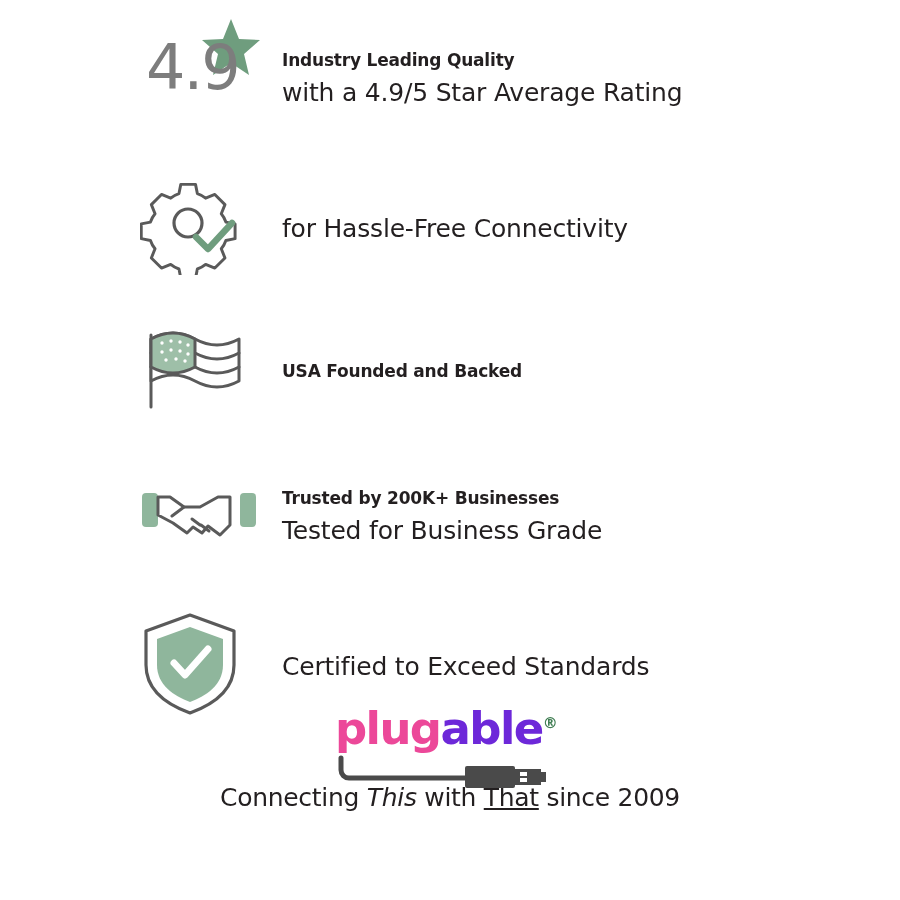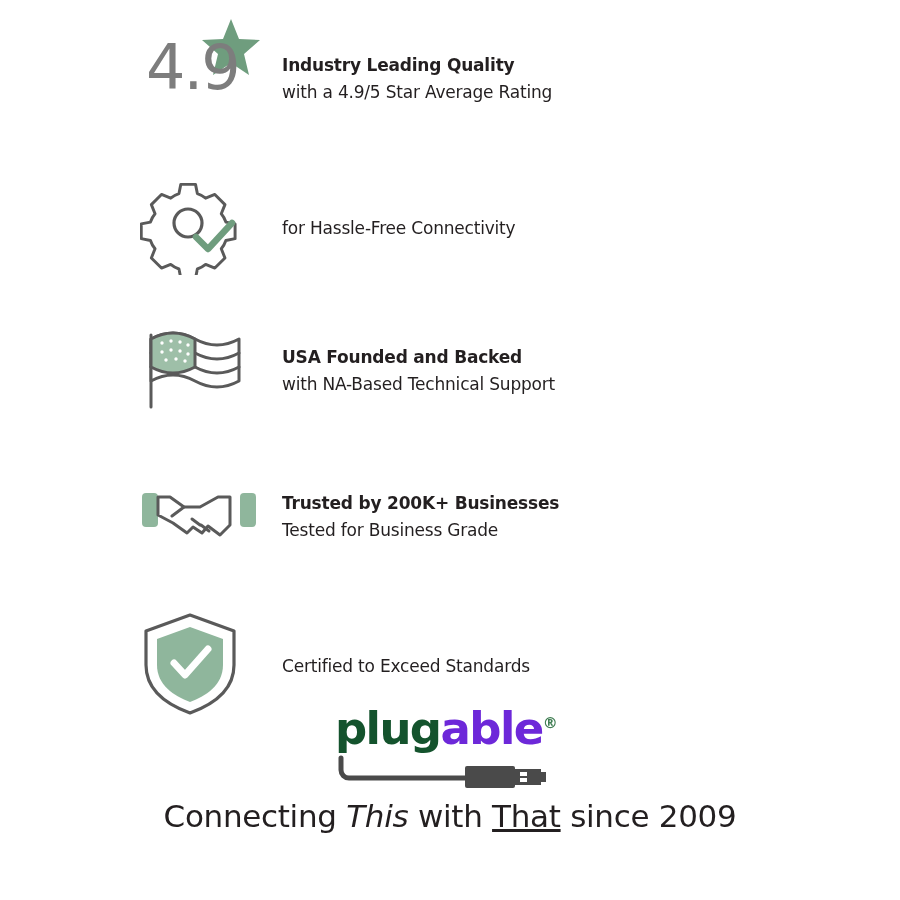--- a/index.html
+++ b/index.html
@@ -42,21 +42,21 @@
   }
   .feature-title {
     font-size: 17px;
     font-weight: bold;
     color: #231f20;
     letter-spacing: -0.2px;
     line-height: 1.18;
     white-space: nowrap;
   }
   .feature-sub {
-    font-size: 17px;
+    font-size: 25px;
     font-weight: normal;
     color: #231f20;
     letter-spacing: -0.2px;
     line-height: 1.2;
     margin-top: 7px;
     white-space: nowrap;
   }
 
   
   .rating-wrap {
@@ -105,33 +105,33 @@
     position: absolute;
     left: 0;
     top: -4px;
     width: 230px;
     text-align: left;
     font-size: 45px;
     font-weight: bold;
     letter-spacing: -1.6px;
     font-family: "DejaVu Sans", "Liberation Sans", sans-serif;
   }
-  .logo-plug { color: #14532d; }
+  .logo-plug { color: #ec4899; }
   .logo-able { color: #6d28d9; }
   .logo-reg {
     font-size: 15px;
     vertical-align: super;
     color: #3f7d52;
     letter-spacing: 0;
   }
   .tagline {
-    font-size: 31px;
+    font-size: 25px;
     color: #231f20;
     letter-spacing: -0.3px;
-    margin-top: 28px;
+    margin-top: 13px;
   }
   .tagline .i { font-style: italic; }
   .tagline .u { text-decoration: underline; }
 </style>
 </head>
 <body>
 
 <div id="page">
 
   <div class="features">
@@ -187,21 +187,20 @@
             <circle cx="40" cy="30" r="1.7"></circle>
               <circle cx="48" cy="33" r="1.7"></circle>
             <circle cx="26" cy="39" r="1.7"></circle>
               <circle cx="36" cy="38" r="1.7"></circle>
             <circle cx="45" cy="40" r="1.7"></circle>
           </g>
         </svg>
       </div>
       <div class="feature-text">
         <div class="feature-title">USA Founded and Backed</div>
-        <div class="feature-sub">with NA-Based Technical Support</div>
       </div>
     </div>
 
     <div class="feature-row">
       <div class="feature-icon">
         <svg width="118" height="80" viewBox="0 0 118 80">
           <rect x="2" y="16" width="16" height="34" rx="4" fill="#8fb69c"></rect>
           <rect x="100" y="16" width="16" height="34" rx="4" fill="#8fb69c"></rect>
           <g fill="#ffffff" stroke="#5a5a5a" stroke-width="3" stroke-linejoin="round" stroke-linecap="round">
             <path d="M18 20 h12 l14 10 h16 l18 -10 h12 v28 l-10 10 -12 -9 -6 7 -9 -6 -6 6 -14 -10 -15 -8 z"></path>

